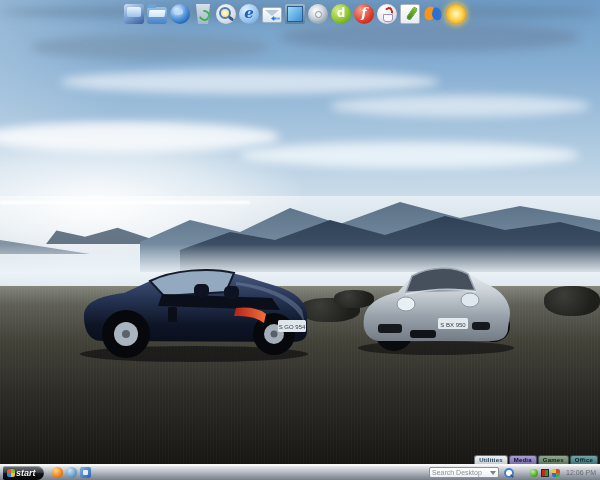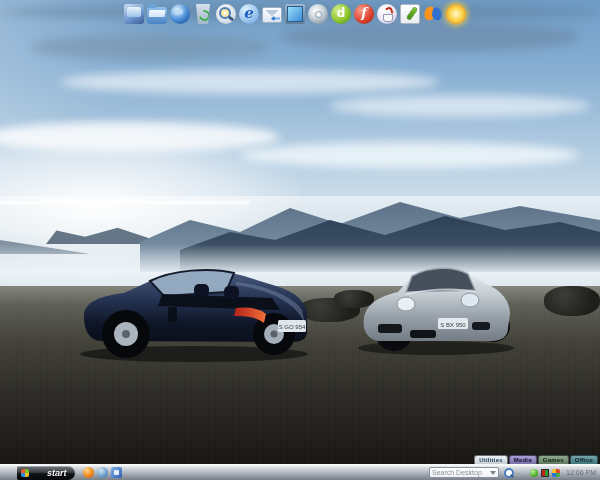--- a/index.html
+++ b/index.html
@@ -70,21 +70,21 @@
   .icon-swirl::before{content:"";position:absolute;left:1px;top:3px;width:11px;height:13px;background:#f6941e;border-radius:70% 30% 60% 40%;transform:rotate(-15deg);}
   .icon-swirl::after{content:"";position:absolute;right:1px;top:4px;width:10px;height:12px;background:#2f6fd2;border-radius:30% 70% 40% 60%;transform:rotate(15deg);}
   .icon-sun{border-radius:50%;background:radial-gradient(circle,#fff8cc,#fbd34a 45%,#f29d1b 78%,rgba(242,157,27,0));box-shadow:0 0 5px 2px rgba(250,200,60,.75);}
 
   
   .cat-tabs{position:absolute;right:2px;top:455px;height:9px;display:flex;gap:1px;z-index:5;}
   .cat-tab{height:9px;padding:0 4px;font:bold 6px/9px "Liberation Sans",sans-serif;border-radius:3px 3px 0 0;border:1px solid rgba(20,30,40,.55);border-bottom:none;letter-spacing:.2px;cursor:pointer;white-space:nowrap;}
 
   
   .taskbar{position:absolute;left:0;top:464px;width:600px;height:16px;background:linear-gradient(#fdfdfd 0%,#dfe3e7 12%,#b9bec6 45%,#9299a2 75%,#787f89 100%);display:flex;align-items:center;z-index:6;border-top:1px solid #f8f8f8;}
-  .start-btn{height:14px;margin:0 0 0 17px;padding:0 8px 0 4px;border-radius:2px 8px 8px 2px;background:linear-gradient(#747a82,#3a3d42 45%,#131418 55%,#06070a);display:flex;align-items:center;gap:18px;cursor:pointer;box-shadow:inset 0 1px 0 rgba(255,255,255,.35);}
+  .start-btn{height:14px;margin:0 0 0 3px;padding:0 8px 0 4px;border-radius:2px 8px 8px 2px;background:linear-gradient(#747a82,#3a3d42 45%,#131418 55%,#06070a);display:flex;align-items:center;gap:1px;cursor:pointer;box-shadow:inset 0 1px 0 rgba(255,255,255,.35);}
   .flag{width:8px;height:8px;border-radius:2px;background:conic-gradient(#7cc42a 0 25%,#f5c12a 0 50%,#2a8ae8 0 75%,#e8562a 0);box-shadow:0 0 1px #000;}
   .start-txt{color:#f4f6f8;font:italic bold 9px/14px "Liberation Sans",sans-serif;text-shadow:0 1px 1px #000;}
   .quicklaunch{display:flex;gap:3px;align-items:center;margin-left:8px;}
   .ql{width:11px;height:11px;position:relative;cursor:pointer;}
   .ql-firefox{border-radius:50%;background:radial-gradient(circle at 35% 30%,#ffd78e,#f08a1e 55%,#c24a0a);}
   .ql-globe{border-radius:50%;background:radial-gradient(circle at 35% 30%,#cfe4f4,#6a9cc8 60%,#35679a);}
   .ql-wmp{border-radius:2px;background:linear-gradient(135deg,#7fb2e8,#2f5fb0);}
   .ql-wmp::after{content:"";position:absolute;left:3px;top:3px;width:5px;height:5px;background:rgba(255,255,255,.85);border-radius:1px;}
   .tb-spacer{flex:1;}
   .search-box{width:70px;height:11px;background:linear-gradient(#ffffff,#eef1f4);border:1px solid #8a929c;border-radius:2px;display:flex;align-items:center;padding:0 2px;gap:2px;cursor:text;}

